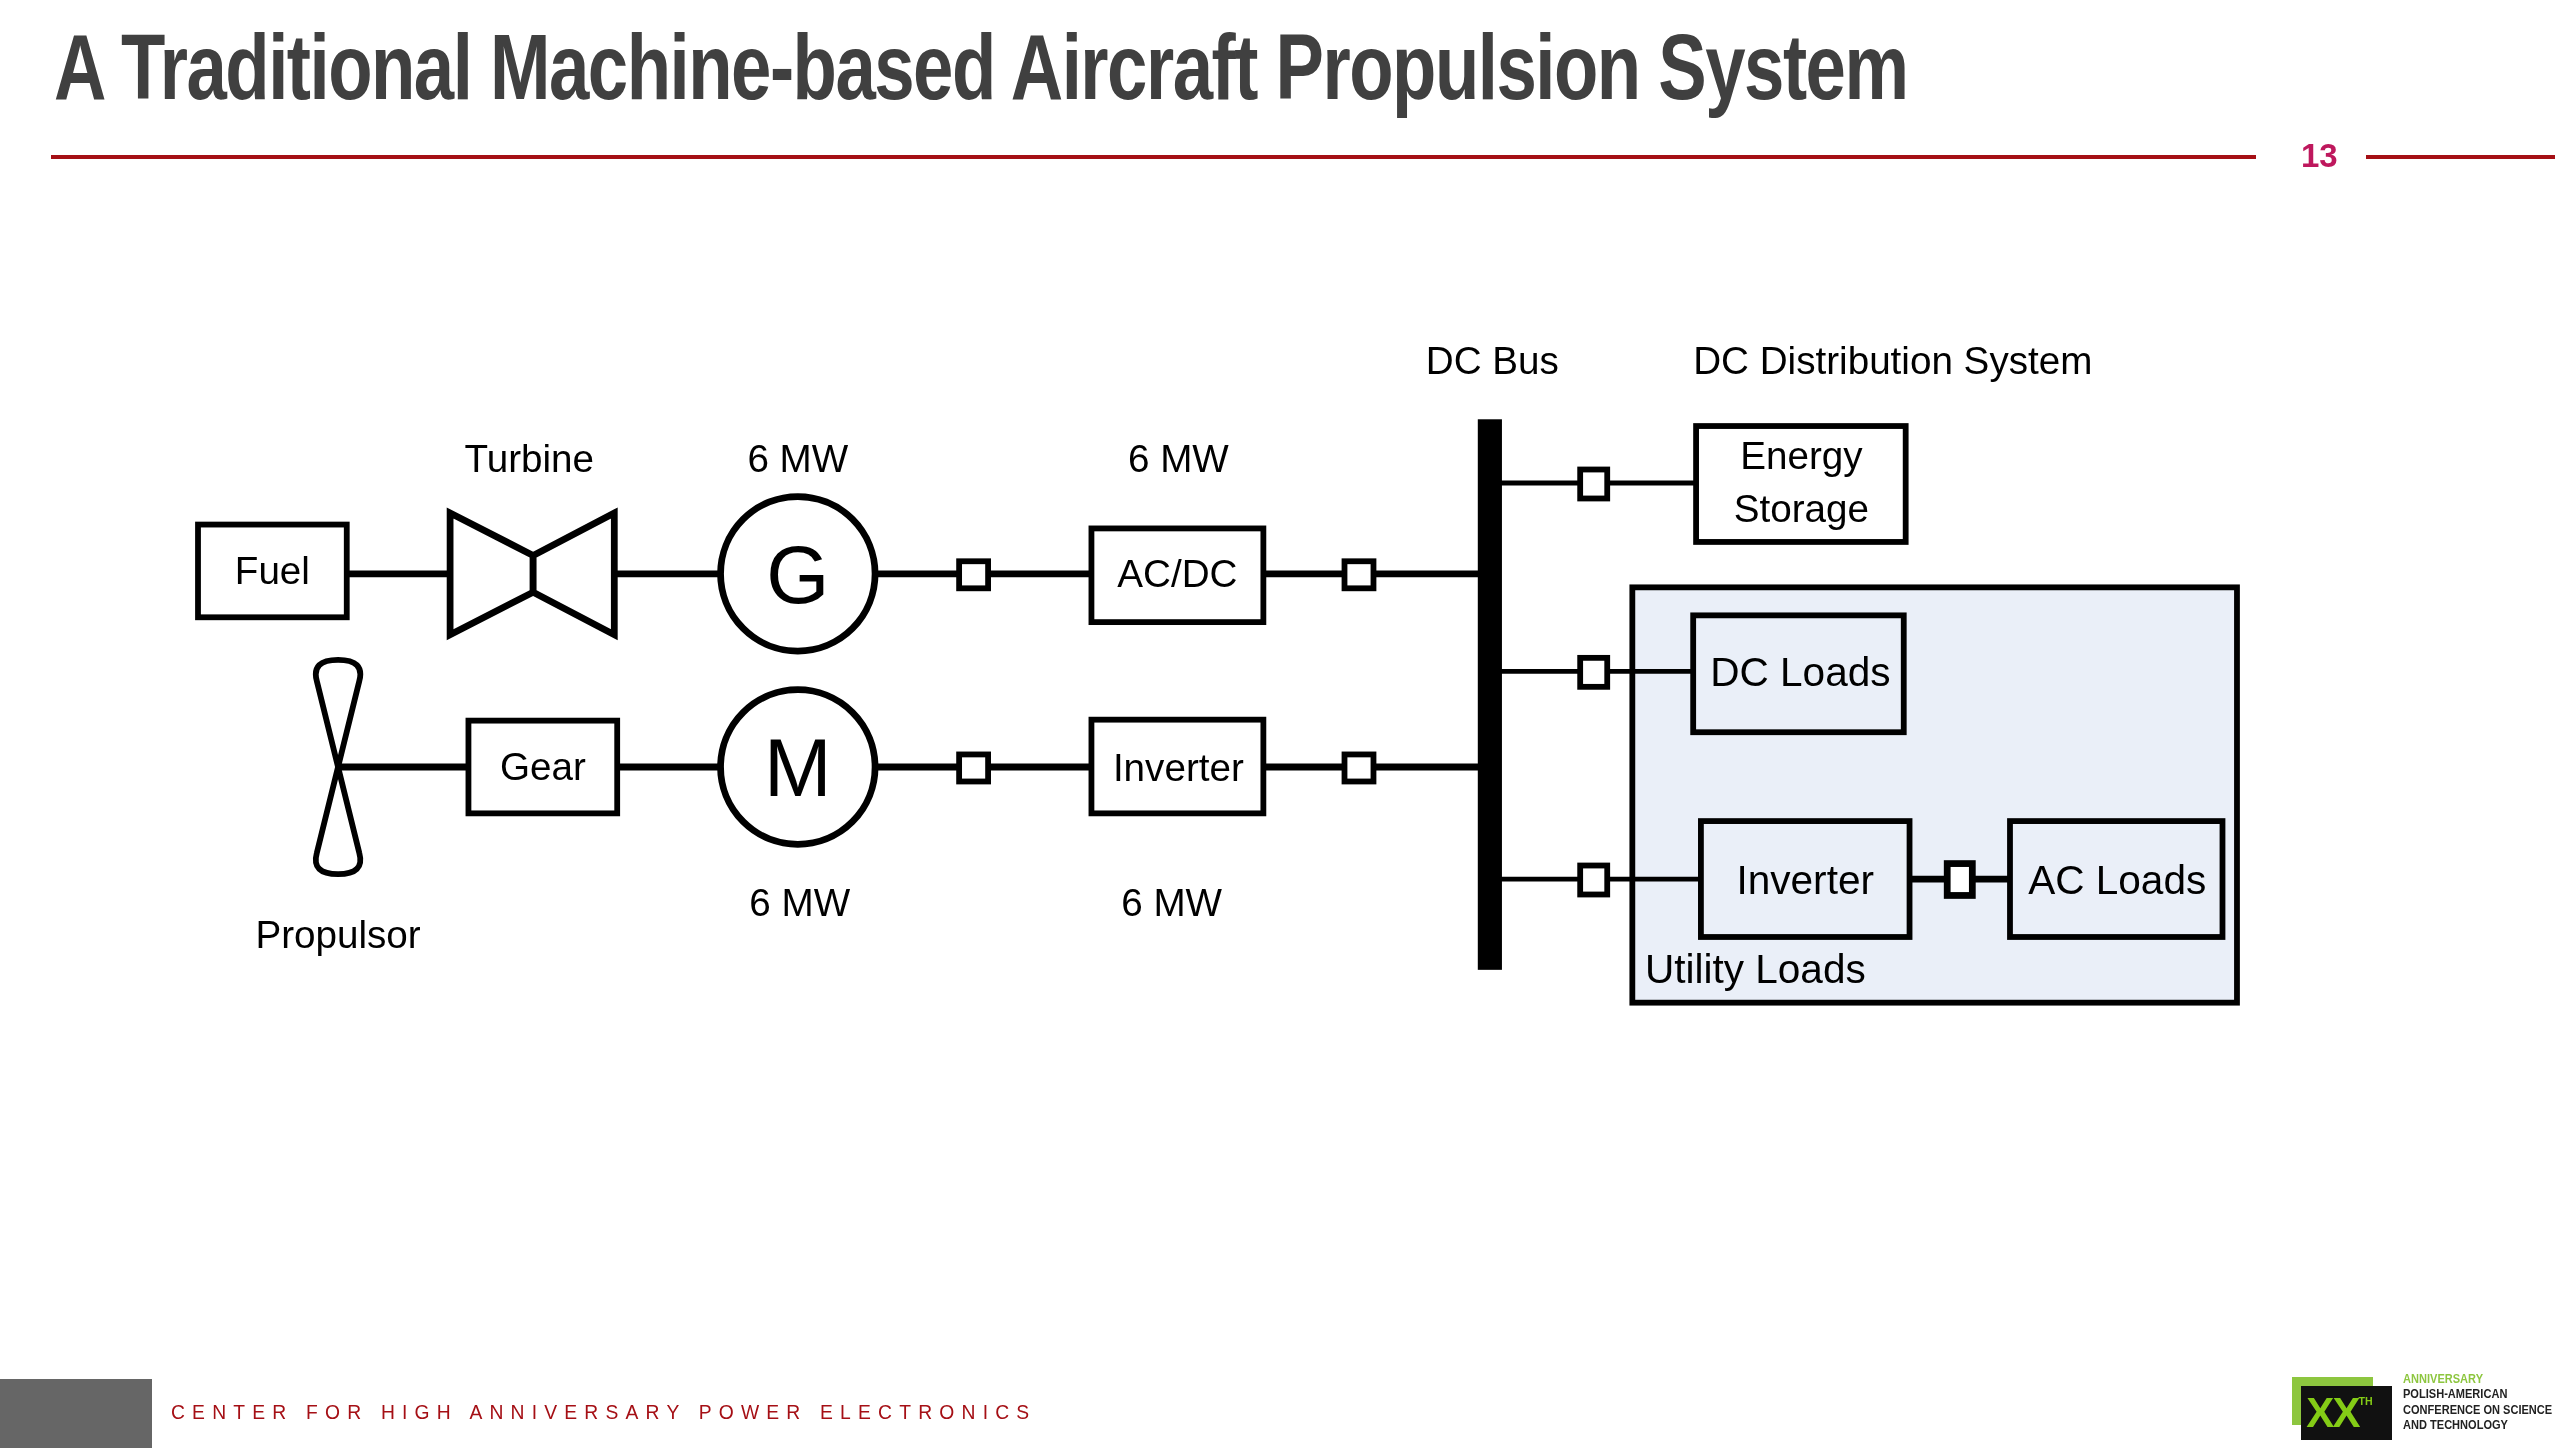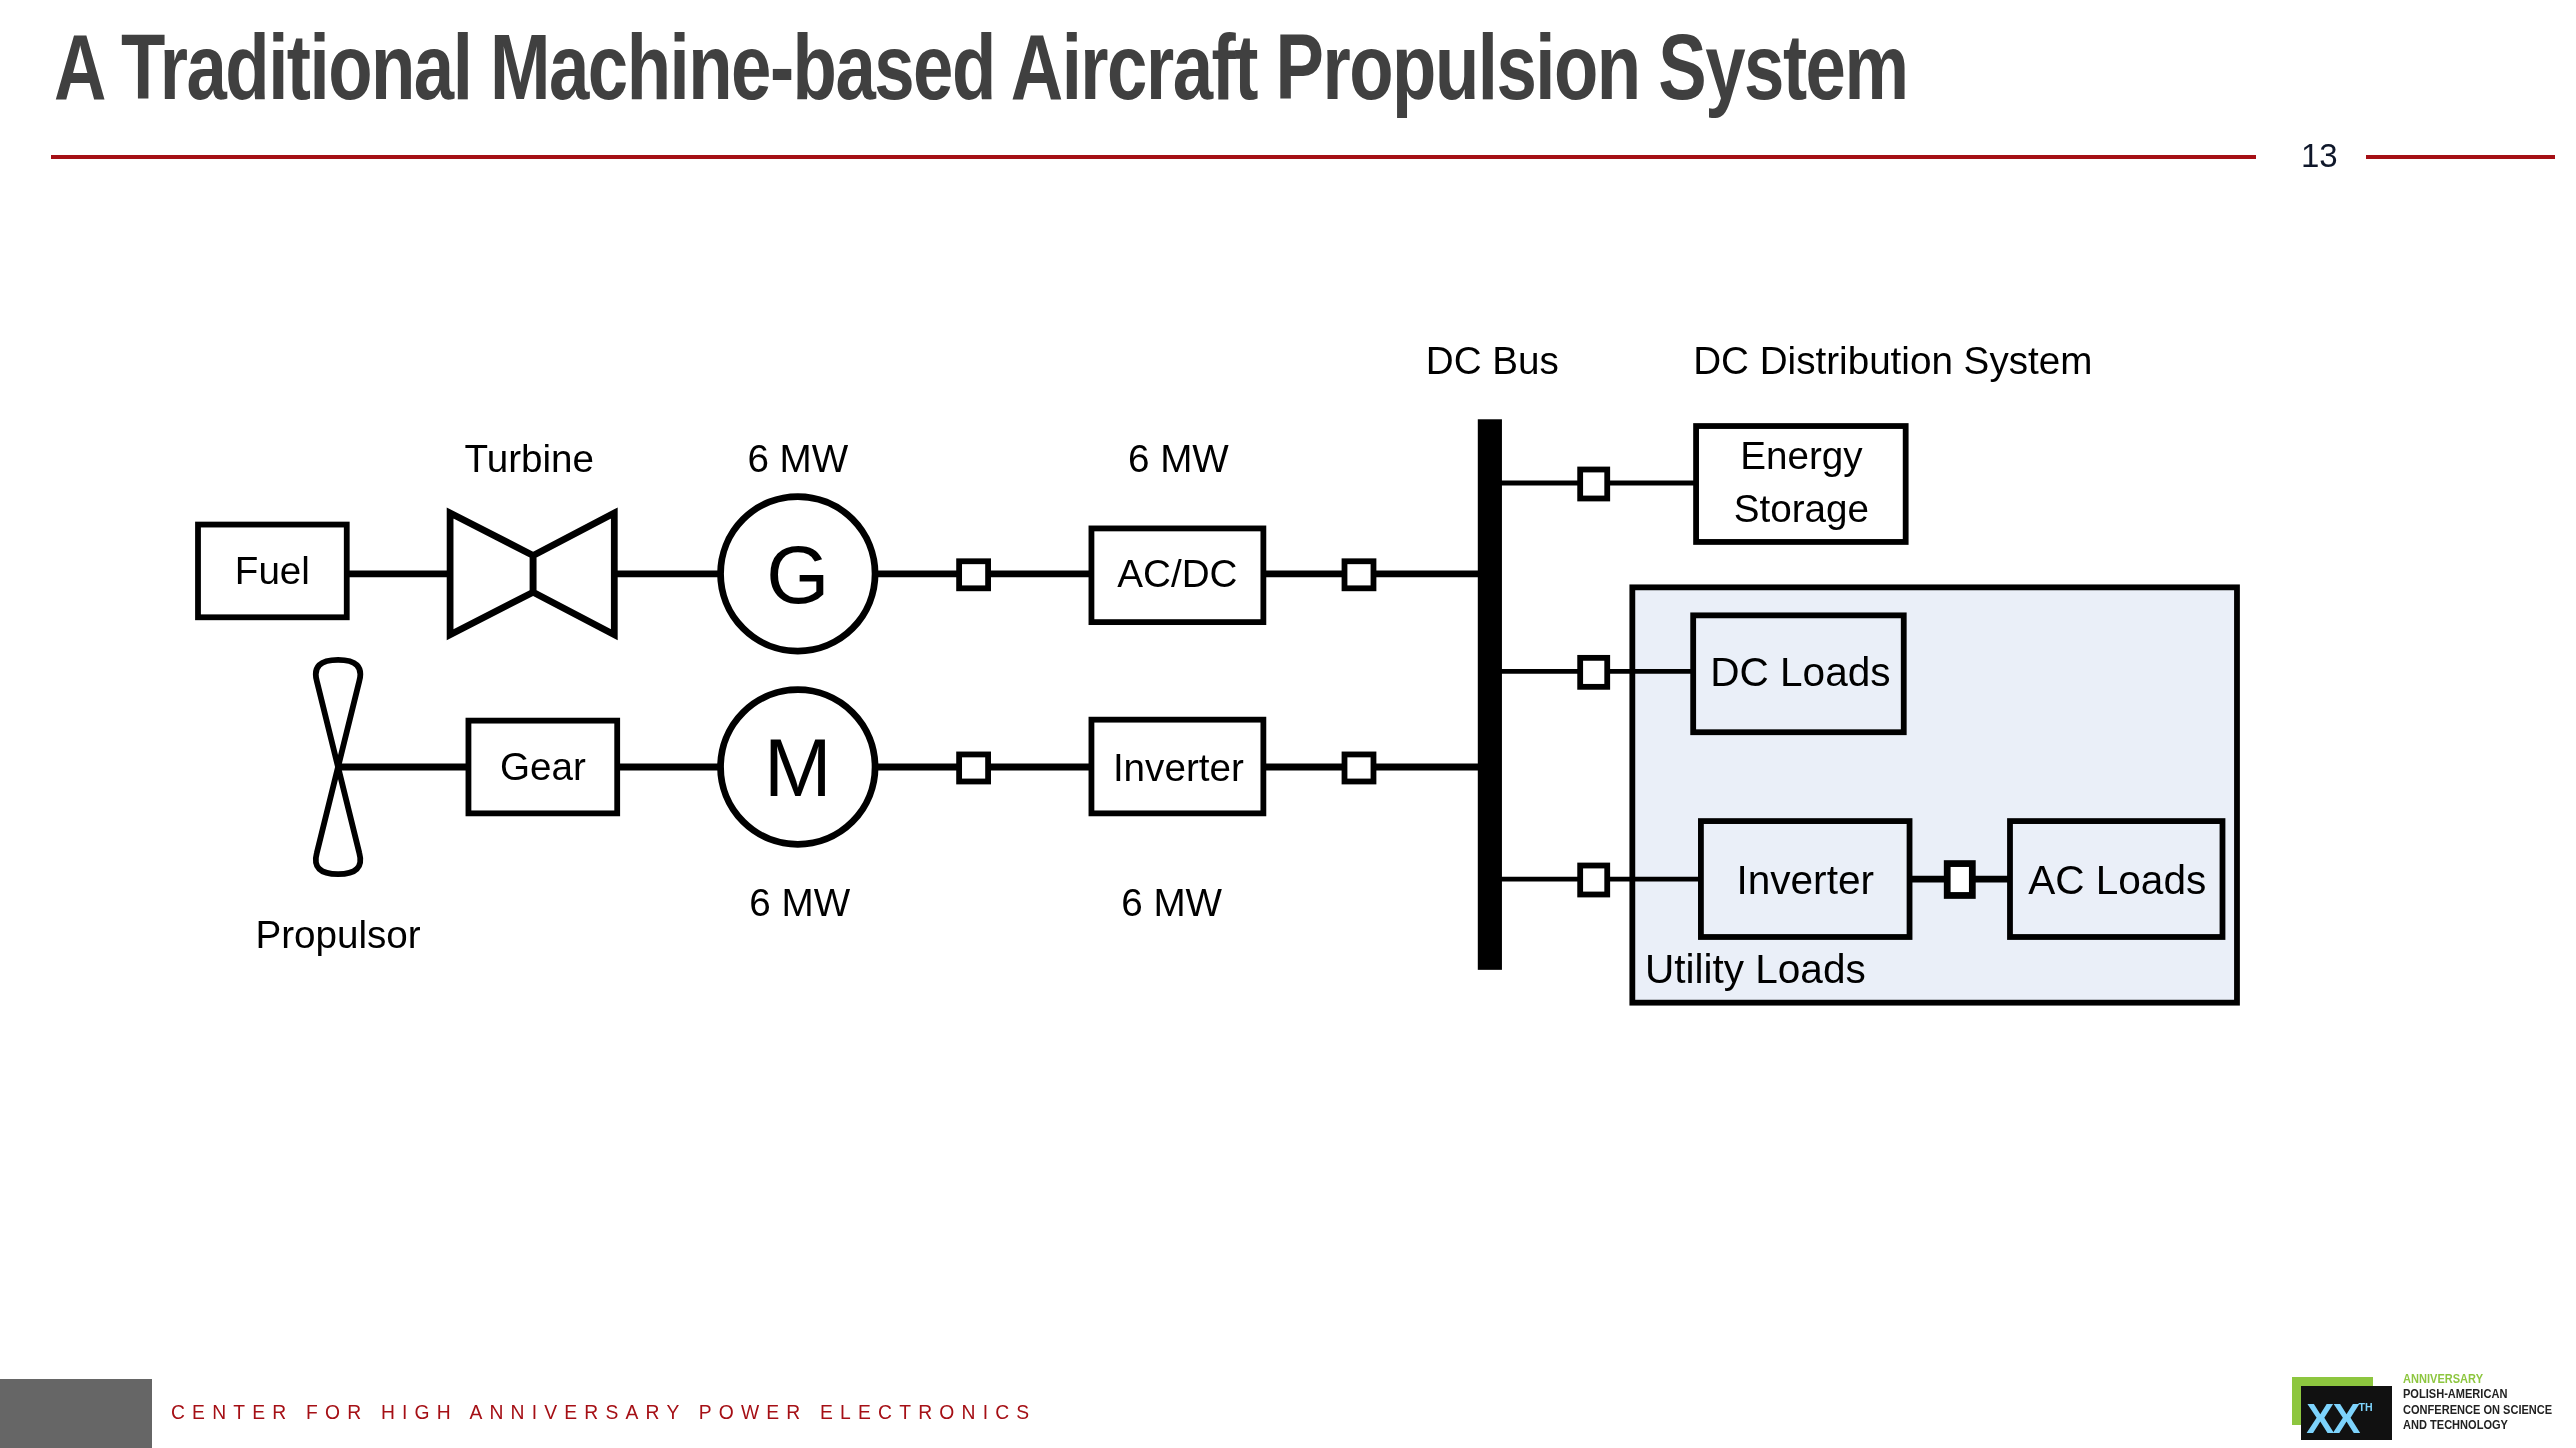--- a/index.html
+++ b/index.html
@@ -5,26 +5,26 @@
   html, body { margin:0; padding:0; background:#ffffff; }
   body { width:2576px; height:1449px; position:relative; overflow:hidden; font-family:"Liberation Sans", sans-serif; }
   .title {
     position:absolute; left:54px; top:21px;
     font-family:"Liberation Sans", sans-serif; font-weight:bold; font-size:93px;
     color:#404040; letter-spacing:-1.9px; transform:scaleX(0.78); transform-origin:left top;
     white-space:nowrap; line-height:1;
   }
   .rule-left { position:absolute; left:51px; top:155px; width:2205px; height:3.9px; background:#a50f15; }
   .rule-right { position:absolute; left:2366px; top:155px; width:189px; height:3.9px; background:#a50f15; }
-  .page-num { position:absolute; left:2301px; top:139px; font-weight:normal; font-size:33px; color:#0f172a; line-height:1; }
+  .page-num { position:absolute; left:2301px; top:139px; font-weight:bold; font-size:33px; color:#be185d; line-height:1; }
   .footer-block { position:absolute; left:0; top:1379px; width:152px; height:70px; background:#666666; }
   .footer-text { position:absolute; left:171px; top:1402px; font-size:19.3px; letter-spacing:7.2px; color:#a50f15; white-space:nowrap; }
   .logo { position:absolute; left:2287px; top:1365px; width:280px; height:75px; }
   .logo-green { position:absolute; left:4.8px; top:11.6px; width:81px; height:48px; background:#8dc63f; }
-  .logo-black { position:absolute; left:13.5px; top:21px; width:91px; height:54px; background:#111; color:#7dd3fc; font-weight:bold; font-size:42px; line-height:66px; padding-left:5.8px; box-sizing:border-box; letter-spacing:-1.9px; }
+  .logo-black { position:absolute; left:13.5px; top:21px; width:91px; height:54px; background:#111; color:#84cc16; font-weight:bold; font-size:42px; line-height:54px; padding-left:5.8px; box-sizing:border-box; letter-spacing:-1.9px; }
   .logo-black sup { font-size:10.6px; vertical-align:top; position:relative; top:-11.6px; letter-spacing:0; }
   .logo-text { position:absolute; left:116px; top:5.8px; font-size:13px; line-height:15.5px; font-weight:bold; color:#222; white-space:nowrap; transform:scaleX(0.85); transform-origin:left top; }
   .logo-text .g { color:#8dc63f; }
   svg#diagram { position:absolute; left:0; top:0; }
   svg text { font-family:"Liberation Sans", sans-serif; fill:#000; }
 </style>
 </head>
 <body>
 
 <div class="title">A Traditional Machine-based Aircraft Propulsion System</div>

